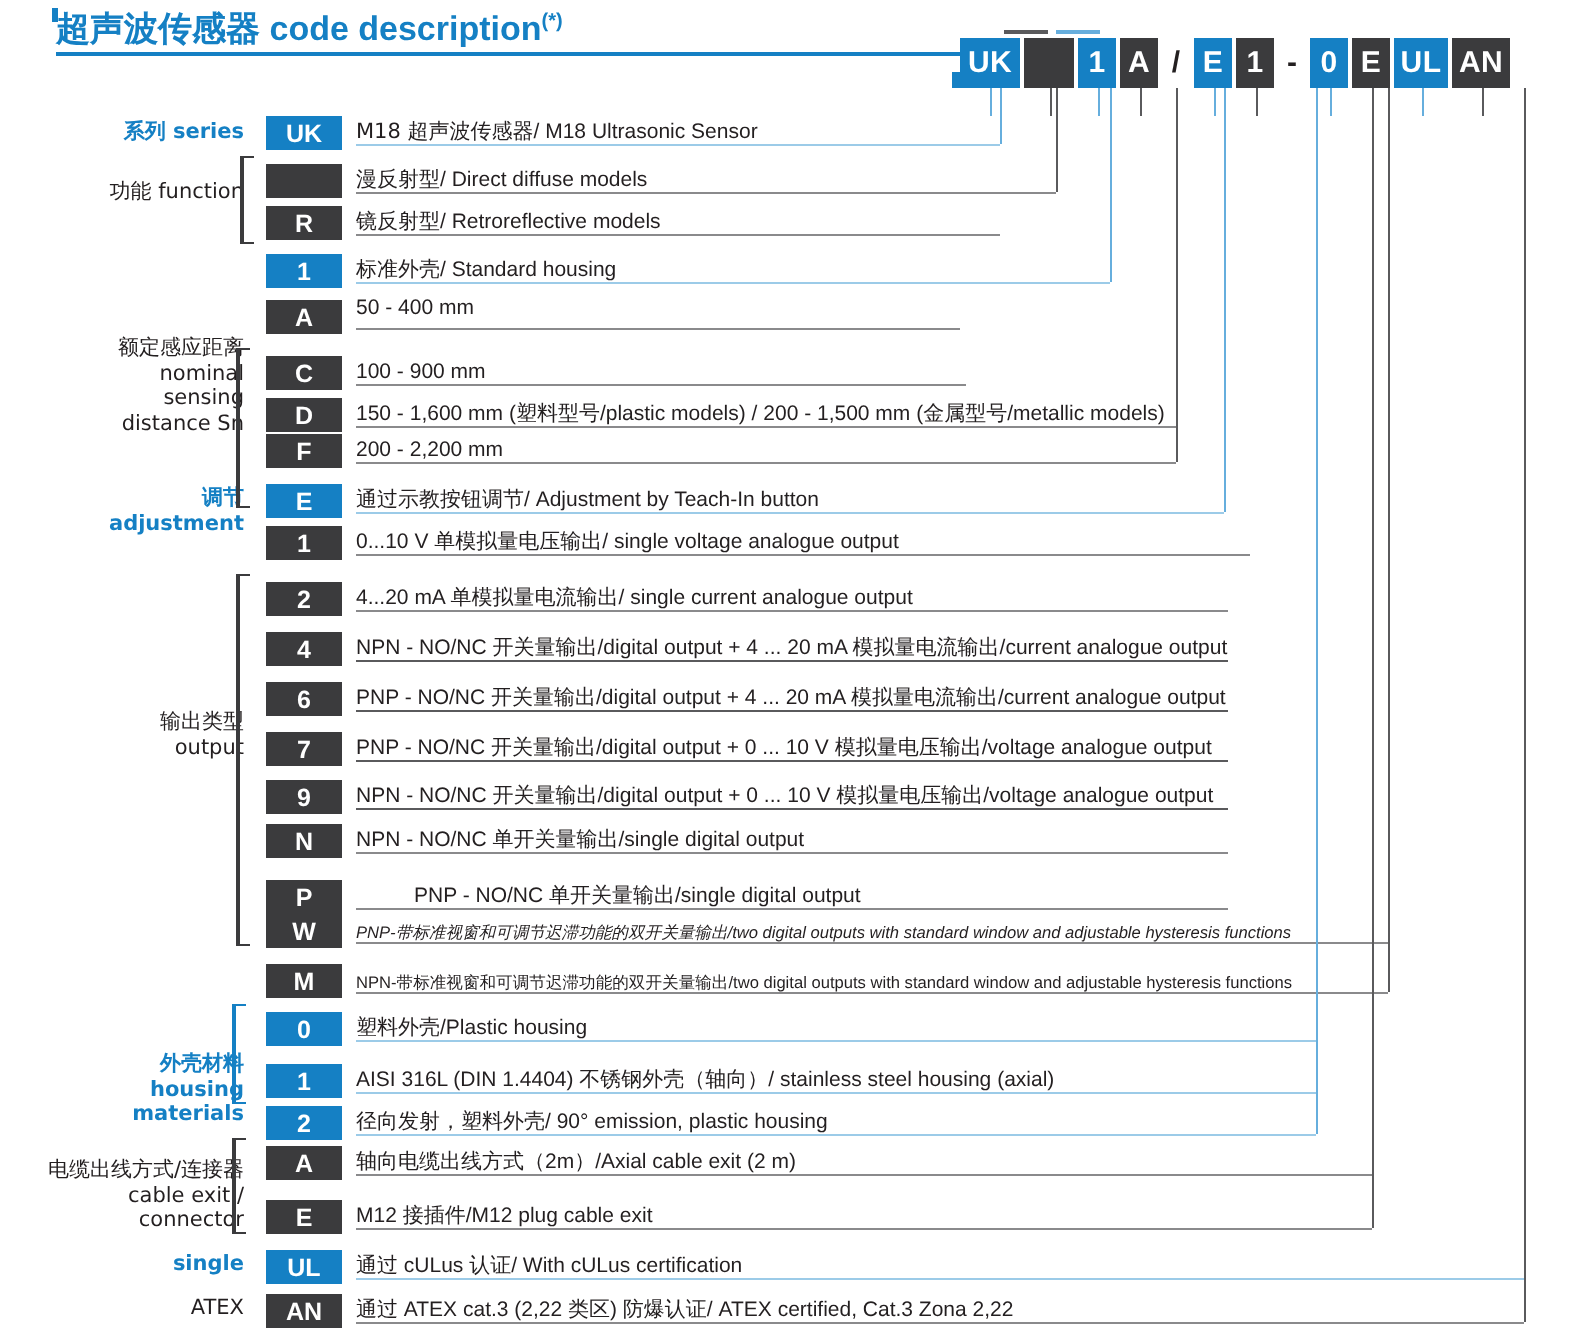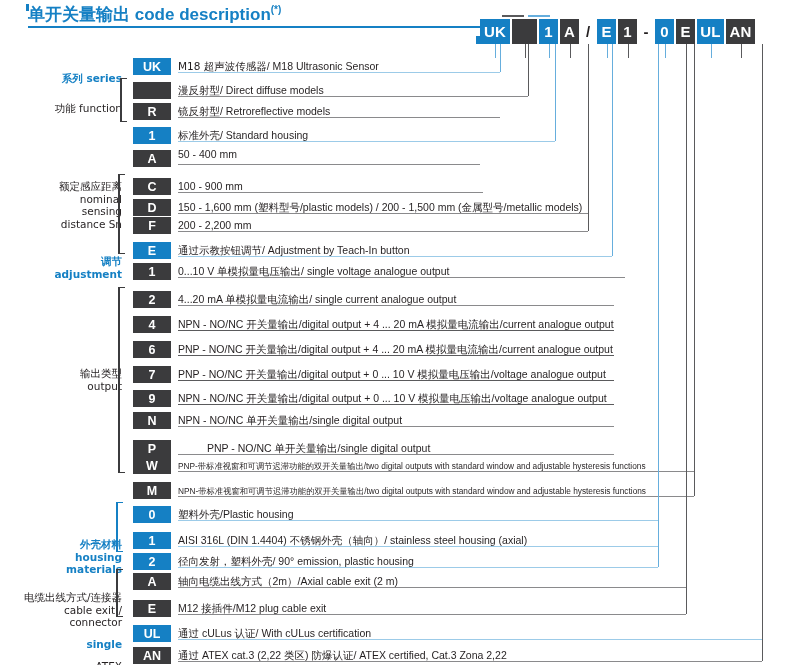--- a/index.html
+++ b/index.html
@@ -52,21 +52,21 @@
 
   
   .rowlabel {
     position:absolute; right:0; width:128px;
     text-align:right; font-size:10.5px; line-height:12.5px;
     padding-right:6px;
   }
   .rowlabel.blue { color:#1580C4; font-weight:bold; }
   .rowlabel.dark { color:#231f20; }
   .rowlabel .cn { font-family:"DejaVu Sans", sans-serif; }
-  #labelcol { position:absolute; left:0; top:12px; width:128px; height:646px; }
+  #labelcol { position:absolute; left:0; top:0; width:128px; height:646px; }
 
   
   .bracket { position:absolute; }
   .bracket .spine { position:absolute; left:0; top:0; width:2px; height:100%; }
   .bracket .arm { position:absolute; left:0; width:7px; height:1px; }
   .bracket.dark .spine { background:#3b3b3d; }
   .bracket.dark .arm   { background:#3b3b3d; }
   .bracket.blue .spine { background:#1580C4; }
   .bracket.blue .arm   { background:#1580C4; }
 
@@ -92,21 +92,21 @@
   .uline { position:absolute; height:1px; }
   .uline.blue { background:#9ccbe8; }
   .uline.dark { background:#8a8a8c; }
   .uline.darker { background:#5a5a5c; }
 </style>
 </head>
 <body>
 
 <div id="title-tick"></div>
 <div id="header-title">
-  <span class="cn">单开关量输出</span>
+  <span class="cn">超声波传感器</span>
   <span>code description</span><span class="sup">(*)</span>
 </div>
 <div id="title-rule"></div>
 
 <div id="code-strip">
   <div class="leadtick"></div>
 <div class="chip blue" style="left: 0px; width: 30px;">UK</div>
     <div class="chip dark" style="left: 32px; width: 25px;"></div>
     <div class="chip blue" style="left: 59px; width: 19px;">1</div>
     <div class="chip dark" style="left: 80px; width: 19px;">A</div>
@@ -162,21 +162,21 @@
     <div class="desc" style="top: 343px;"><span class="cn"></span>PNP - NO/NC 开关量输出/digital output + 4 ... 20 mA 模拟量电流输出/current analogue output</div>
     <div class="codebox dark" style="top: 366px;">7</div>
     <div class="desc" style="top: 368px;"><span class="cn"></span>PNP - NO/NC 开关量输出/digital output + 0 ... 10 V 模拟量电压输出/voltage analogue output</div>
     <div class="codebox dark" style="top: 390px;">9</div>
     <div class="desc" style="top: 392px;"><span class="cn"></span>NPN - NO/NC 开关量输出/digital output + 0 ... 10 V 模拟量电压输出/voltage analogue output</div>
     <div class="codebox dark" style="top: 412px;">N</div>
     <div class="desc" style="top: 414px;"><span class="cn"></span>NPN - NO/NC 单开关量输出/single digital output</div>
     <div class="codebox dark" style="top: 440px;">P</div>
     <div class="desc" style="top: 442px; margin-left: 29px;"><span class="cn"></span>PNP - NO/NC 单开关量输出/single digital output</div>
     <div class="codebox dark" style="top: 457px;">W</div>
-    <div class="desc small" style="top: 460px;"><span class="cn"></span>PNP-带标准视窗和可调节迟滞功能的双开关量输出/two digital outputs with standard window and adjustable hysteresis functions</div>
+    <div class="desc small" style="top: 460px; font-style: italic;"><span class="cn"></span>PNP-带标准视窗和可调节迟滞功能的双开关量输出/two digital outputs with standard window and adjustable hysteresis functions</div>
     <div class="codebox dark" style="top: 482px;">M</div>
     <div class="desc small" style="top: 485px;"><span class="cn"></span>NPN-带标准视窗和可调节迟滞功能的双开关量输出/two digital outputs with standard window and adjustable hysteresis functions</div>
     <div class="codebox blue" style="top: 506px;">0</div>
     <div class="desc" style="top: 508px;"><span class="cn"></span>塑料外壳/Plastic housing</div>
     <div class="codebox blue" style="top: 532px;">1</div>
     <div class="desc" style="top: 534px;"><span class="cn"></span>AISI 316L (DIN 1.4404) 不锈钢外壳（轴向）/ stainless steel housing (axial)</div>
     <div class="codebox blue" style="top: 553px;">2</div>
     <div class="desc" style="top: 555px;"><span class="cn"></span>径向发射，塑料外壳/ 90° emission, plastic housing</div>
     <div class="codebox dark" style="top: 573px;">A</div>
     <div class="desc" style="top: 575px;"><span class="cn"></span>轴向电缆出线方式（2m）/Axial cable exit (2 m)</div>

